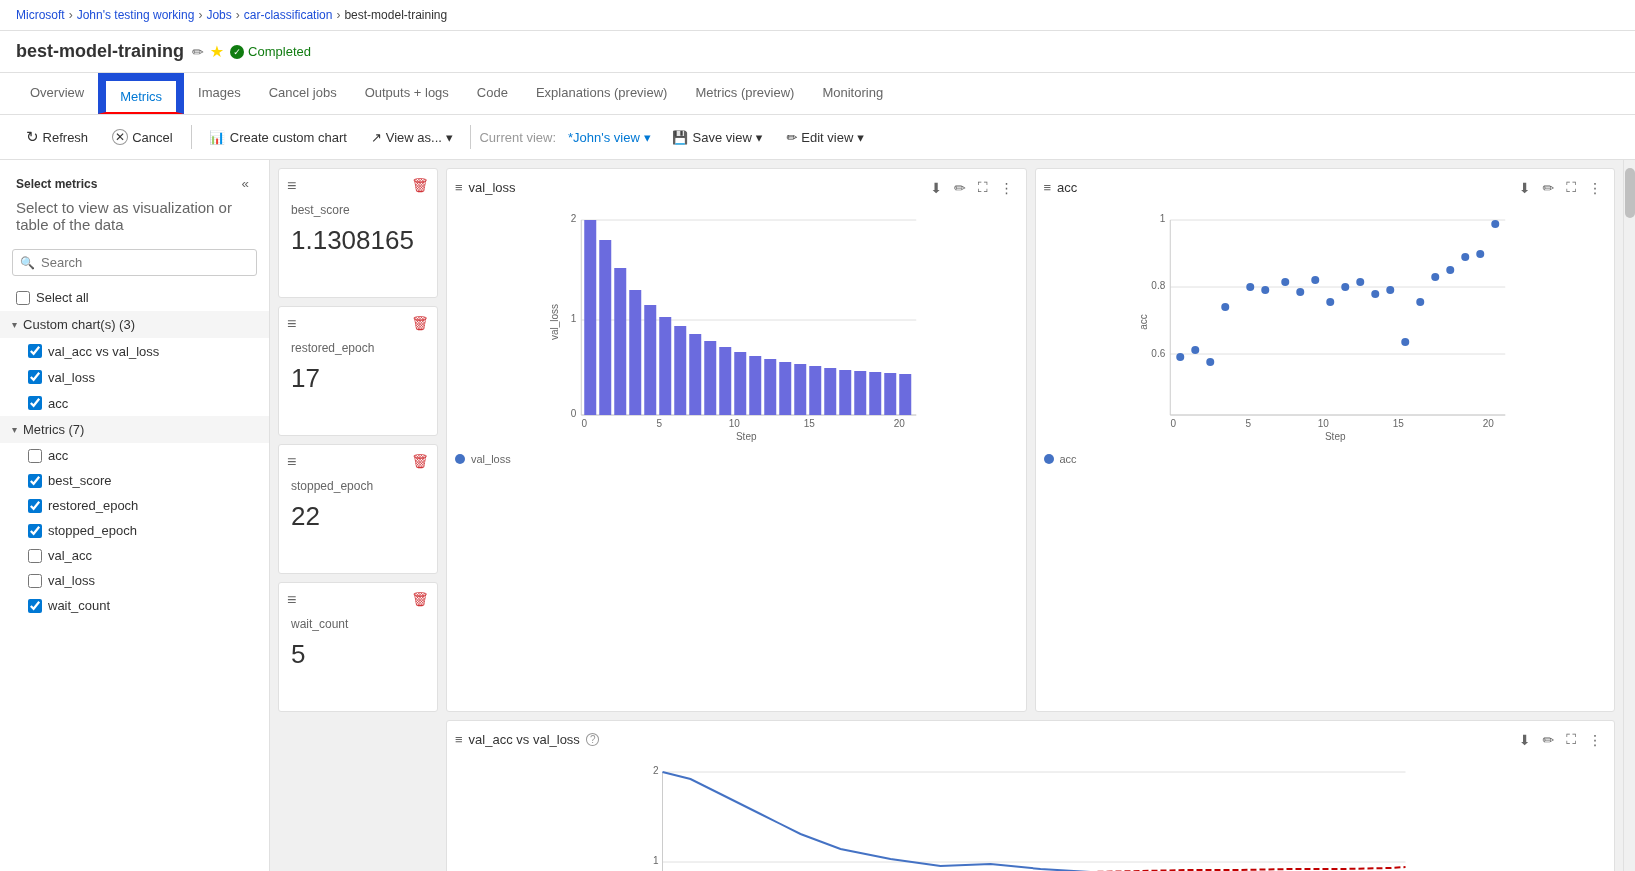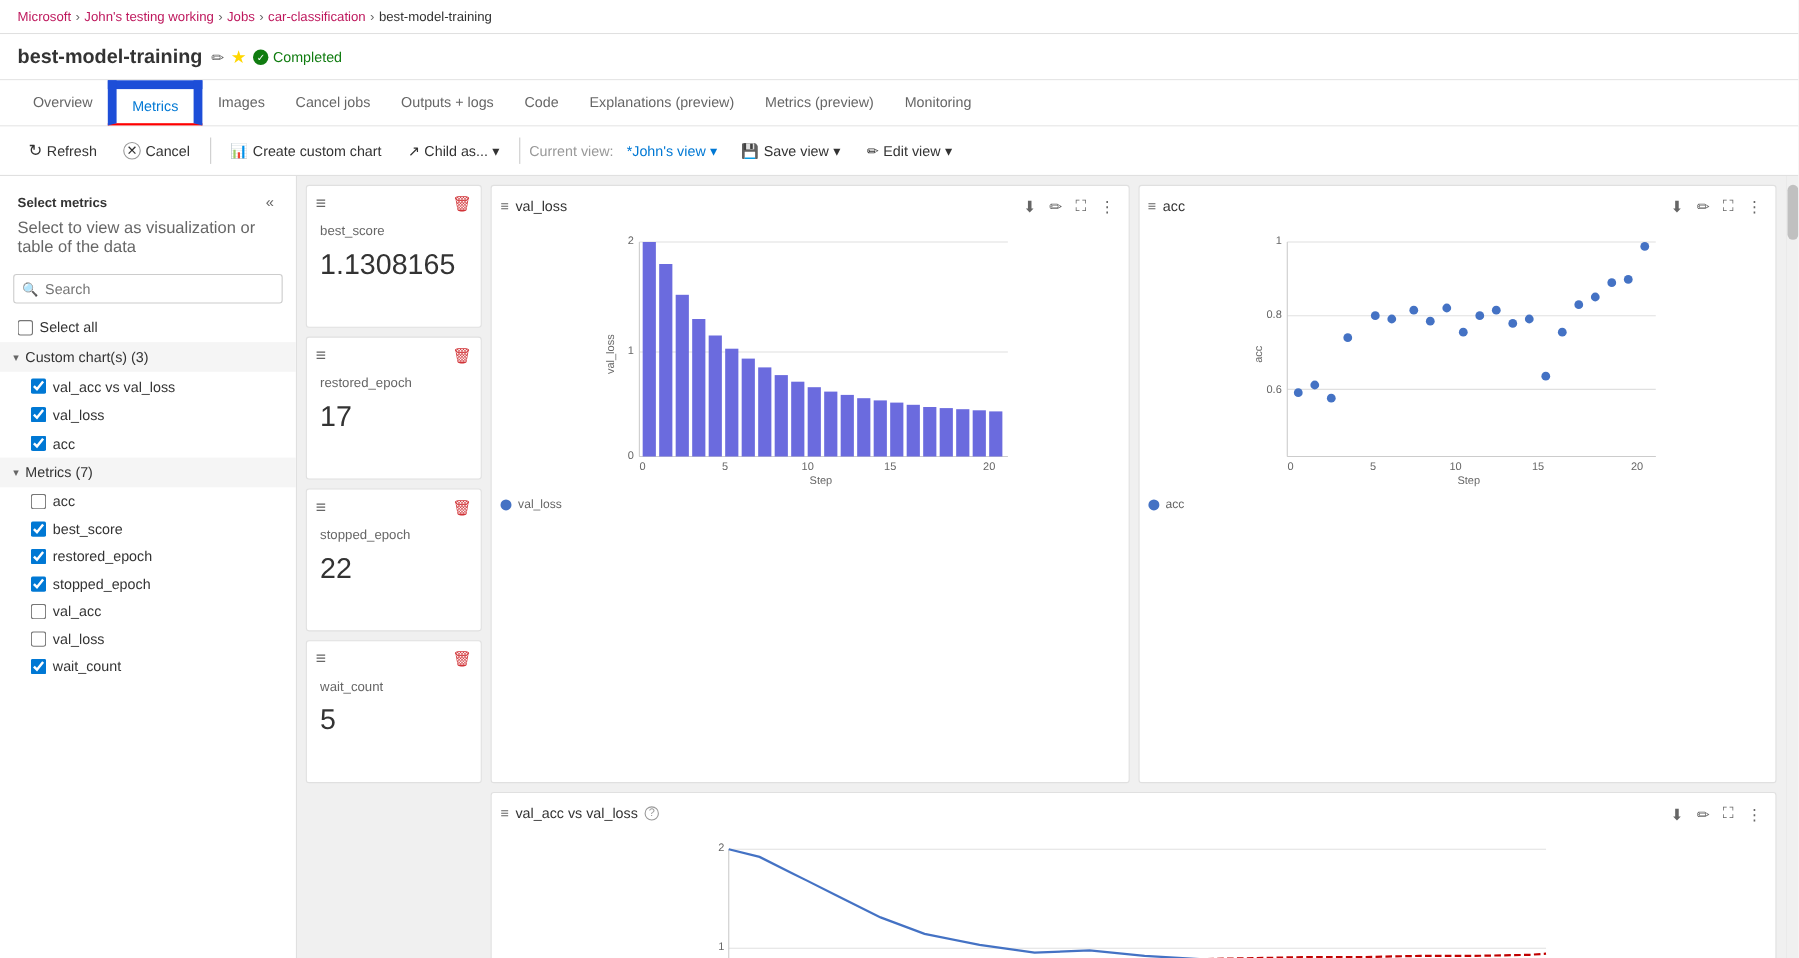--- a/index.html
+++ b/index.html
@@ -1,21 +1,21 @@
 <!DOCTYPE html>
 <html><head>
   <meta charset="utf-8">
   <style>
     * { box-sizing: border-box; margin: 0; padding: 0; }
     body { font-family: 'Segoe UI', Arial, sans-serif; font-size: 13px; background: #f5f5f5; color: #333; }
     
     
     .breadcrumb { display: flex; align-items: center; padding: 8px 16px; background: #fff; border-bottom: 1px solid #e0e0e0; font-size: 12px; color: #0078d4; gap: 4px; }
     .breadcrumb span { color: #666; }
-    .breadcrumb a { color: #be185d; text-decoration: none; }
+    .breadcrumb a { color: #1d4ed8; text-decoration: none; }
     
     
     .page-header { display: flex; align-items: center; padding: 10px 16px; background: #fff; gap: 8px; border-bottom: 1px solid #e0e0e0; }
     .page-title { font-size: 18px; font-weight: 600; color: #333; }
     .page-header-icons { display: flex; align-items: center; gap: 6px; color: #666; }
     .status-badge { display: flex; align-items: center; gap: 4px; font-size: 13px; color: #107c10; }
     .status-dot { width: 14px; height: 14px; border-radius: 50%; background: #107c10; display: flex; align-items: center; justify-content: center; color: white; font-size: 9px; }
     
     
     .tabs { display: flex; align-items: center; padding: 0 16px; background: #fff; border-bottom: 1px solid #e0e0e0; }
@@ -126,21 +126,21 @@
     <span style="font-size:12px; border:1px solid #999; border-radius:50%; padding:0 2px;">✕</span>
     <span>Cancel</span>
   </button>
   <div class="toolbar-sep"></div>
   <button class="toolbar-btn">
     <span>📊</span>
     <span>Create custom chart</span>
   </button>
   <button class="toolbar-btn">
     <span>↗</span>
-    <span>Child as...</span>
+    <span>View as...</span>
     <span>▾</span>
   </button>
   <div class="toolbar-sep"></div>
   <div class="toolbar-current-view">
     <span class="label">Current view:</span>
     <button class="view-dropdown">
       <span>*John's view</span>
       <span>▾</span>
     </button>
     <button class="toolbar-btn">

